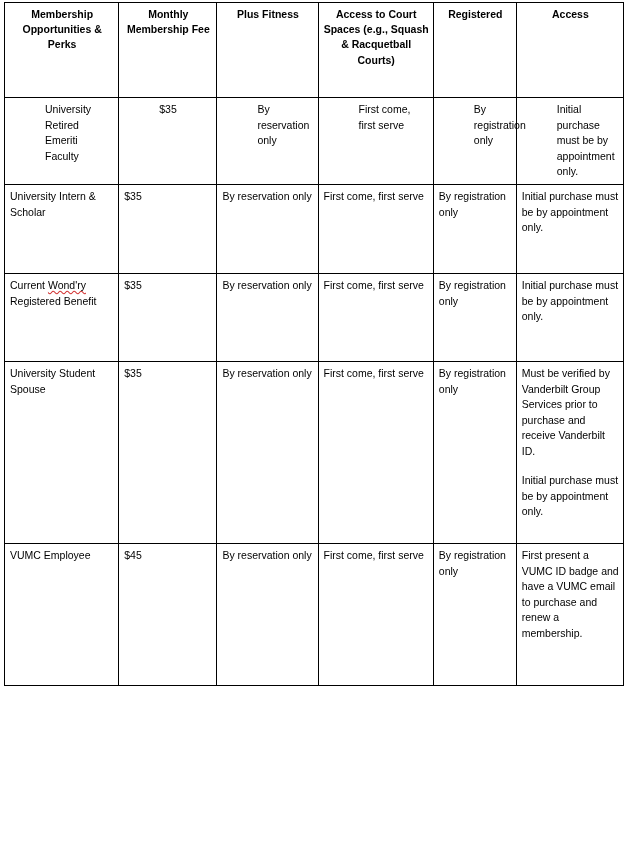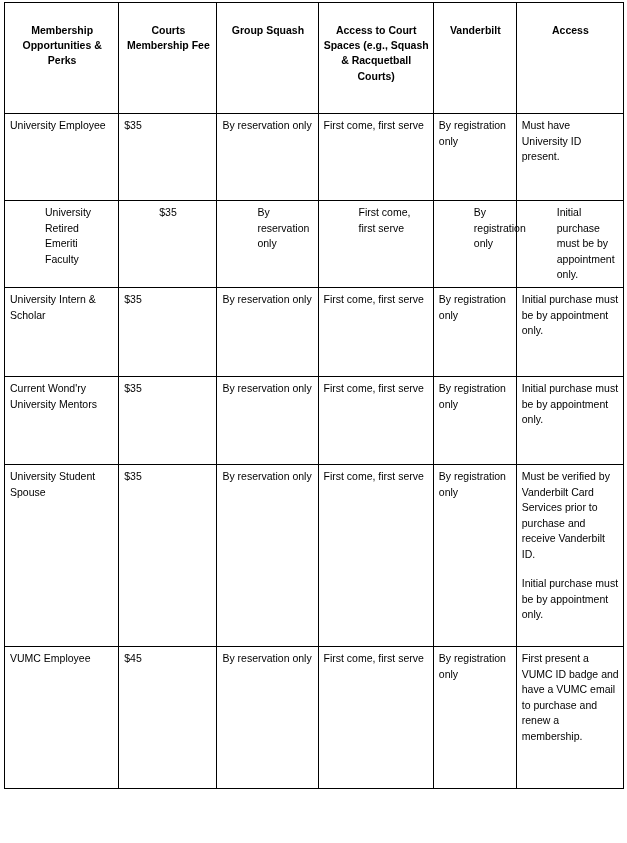--- a/index.html
+++ b/index.html
@@ -39,38 +39,39 @@
     vertical-align: top;
     padding: 4px 4px 4px 5px;
     font-size: 10.5px;
     line-height: 1.48;
   }
   table.membership-table thead th {
     text-align: center;
     font-weight: bold;
     font-size: 10.5px;
     line-height: 1.45;
-    padding-top: 20px;
+    padding-top: 4px;
     padding-bottom: 4px;
     height: 86px;
   }
   table.membership-table tbody td {
     font-weight: normal;
   }
   
   tbody tr.r0 td { height: 78px; }
   tbody tr.r1 td { height: 78px; padding-left: 40px; }
   tbody tr.r2 td { height: 80px; margin-left: 46px; }
   tbody tr.r3 td { height: 79px; }
   tbody tr.r4 td { height: 79px; }
   tbody tr.r5 td { height: 173px; margin-left: 32px; }
   tbody tr.r6 td { height: 133px; }
 
   .spell-error {
     border-bottom: 2px wavy #d13030;
+    text-decoration: underline;
     text-decoration-color: #d13030;
     text-decoration-style: wavy;
     text-decoration-skip-ink: none;
   }
   .cell-para { margin: 0; }
   .cell-para + .cell-para { margin-top: 14px; }
 </style>
 </head>
 <body>
 
@@ -80,38 +81,28 @@
       <col class="c0">
         <col class="c1">
         <col class="c2">
         <col class="c3">
         <col class="c4">
         <col class="c5">
     </colgroup>
     <thead>
       <tr>
         <th>Membership Opportunities &amp; Perks</th>
-        <th>Courts Membership Fee</th>
-        <th>Group Squash</th>
+        <th>Monthly Membership Fee</th>
+        <th>Plus Fitness</th>
         <th>Access to Court Spaces (e.g., Squash &amp; Racquetball Courts)</th>
-        <th>Vanderbilt</th>
+        <th>Registered</th>
         <th>Access</th>
       </tr>
     </thead>
     <tbody>
-      <tr class="r0">
-        <td>University Employee</td>
-        <td>$35</td>
-        <td>By reservation only</td>
-        <td>First come, first serve</td>
-        <td>By registration only</td>
-        <td>
-          <p class="cell-para">Must have University ID present.</p>
-        </td>
-      </tr>
       <tr class="r1">
         <td>University Retired Emeriti Faculty</td>
         <td>$35</td>
         <td>By reservation only</td>
         <td>First come, first serve</td>
         <td>By registration only</td>
         <td>
           <p class="cell-para">Initial purchase must be by appointment only.</p>
         </td>
       </tr>
@@ -119,37 +110,37 @@
         <td>University Intern &amp; Scholar</td>
         <td>$35</td>
         <td>By reservation only</td>
         <td>First come, first serve</td>
         <td>By registration only</td>
         <td>
           <p class="cell-para">Initial purchase must be by appointment only.</p>
         </td>
       </tr>
       <tr class="r3">
-        <td><span>Current </span><span class="spell-error">Wond'ry</span><span> University Mentors</span></td>
+        <td><span>Current </span><span class="spell-error">Wond'ry</span><span> Registered Benefit</span></td>
         <td>$35</td>
         <td>By reservation only</td>
         <td>First come, first serve</td>
         <td>By registration only</td>
         <td>
           <p class="cell-para">Initial purchase must be by appointment only.</p>
         </td>
       </tr>
       <tr class="r5">
         <td>University Student Spouse</td>
         <td>$35</td>
         <td>By reservation only</td>
         <td>First come, first serve</td>
         <td>By registration only</td>
         <td>
-          <p class="cell-para">Must be verified by Vanderbilt Card Services prior to purchase and receive Vanderbilt ID.</p>
+          <p class="cell-para">Must be verified by Vanderbilt Group Services prior to purchase and receive Vanderbilt ID.</p>
           <p class="cell-para">Initial purchase must be by appointment only.</p>
         </td>
       </tr>
       <tr class="r6">
         <td>VUMC Employee</td>
         <td>$45</td>
         <td>By reservation only</td>
         <td>First come, first serve</td>
         <td>By registration only</td>
         <td>

